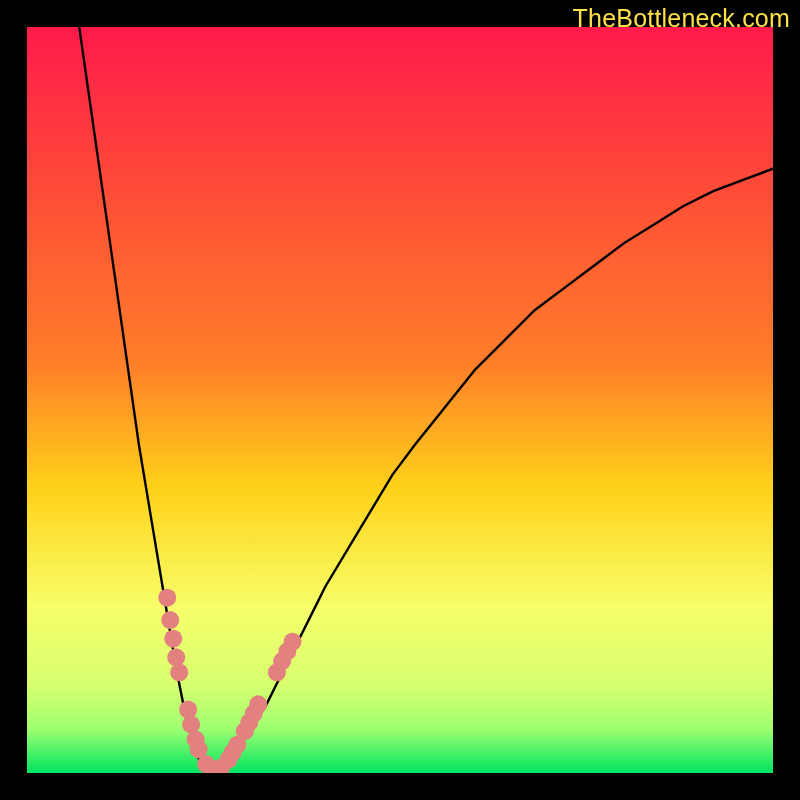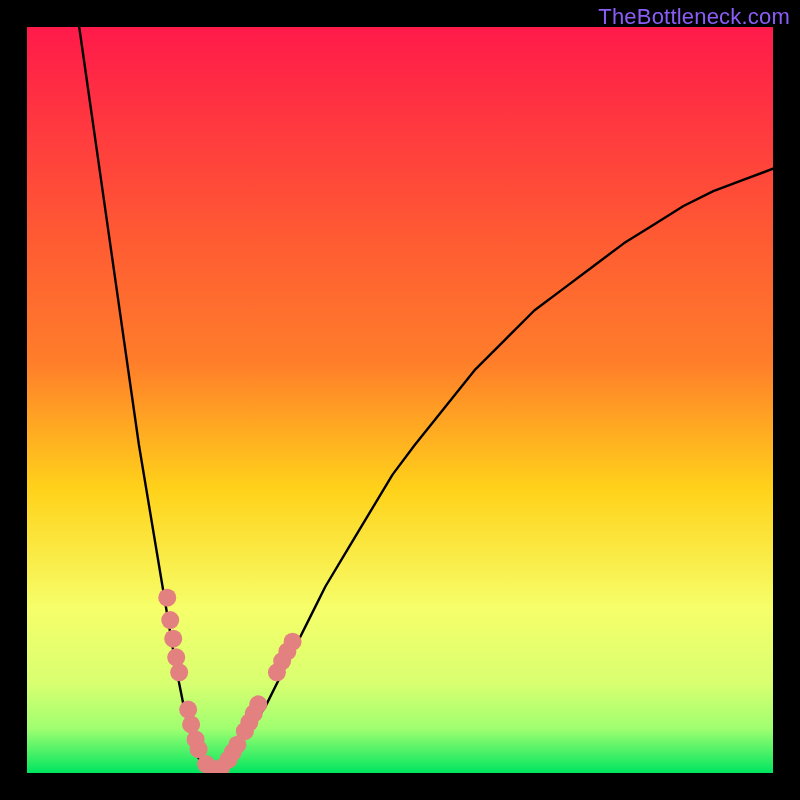--- a/index.html
+++ b/index.html
@@ -23,22 +23,22 @@
     top: 27px;
     left: 27px;
     width: 746px;
     height: 746px;
     overflow: hidden;
   }
   .watermark {
     position: absolute;
     top: 4px;
     right: 10px;
-    color: #8b5cf6;
-    font-size: 22px;
+    color: #fde047;
+    font-size: 25px;
     font-weight: 400;
     letter-spacing: 0.2px;
     pointer-events: none;
     font-family: Arial, Helvetica, sans-serif;
   }
   svg { display: block; }
 </style>
 </head>
 <body>
 

